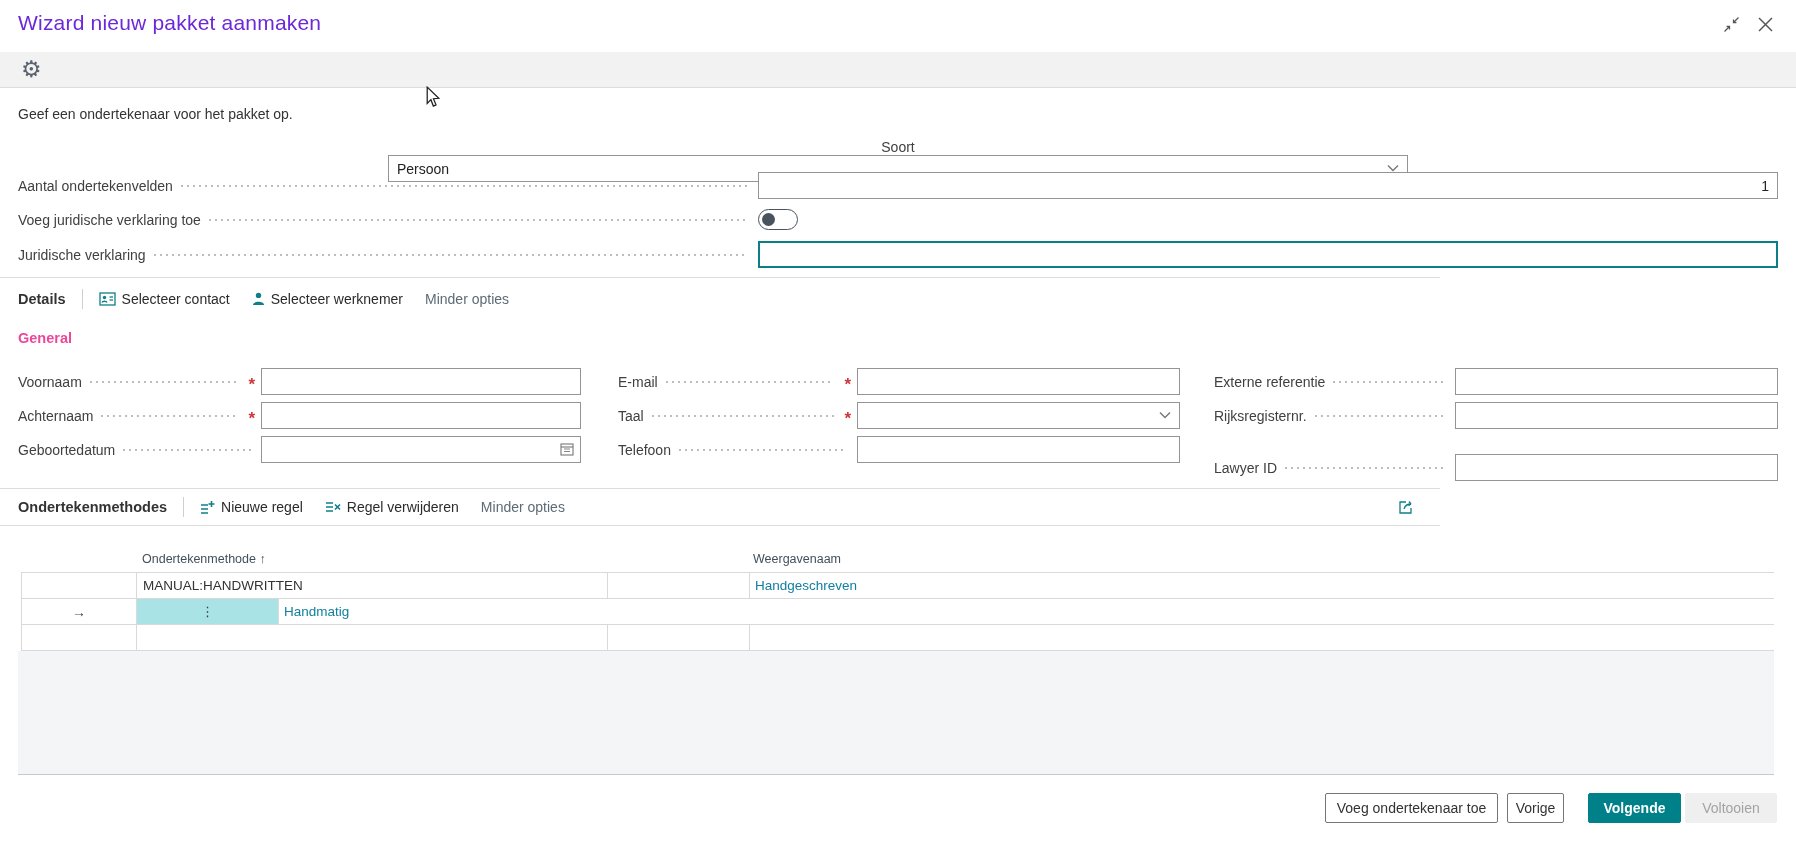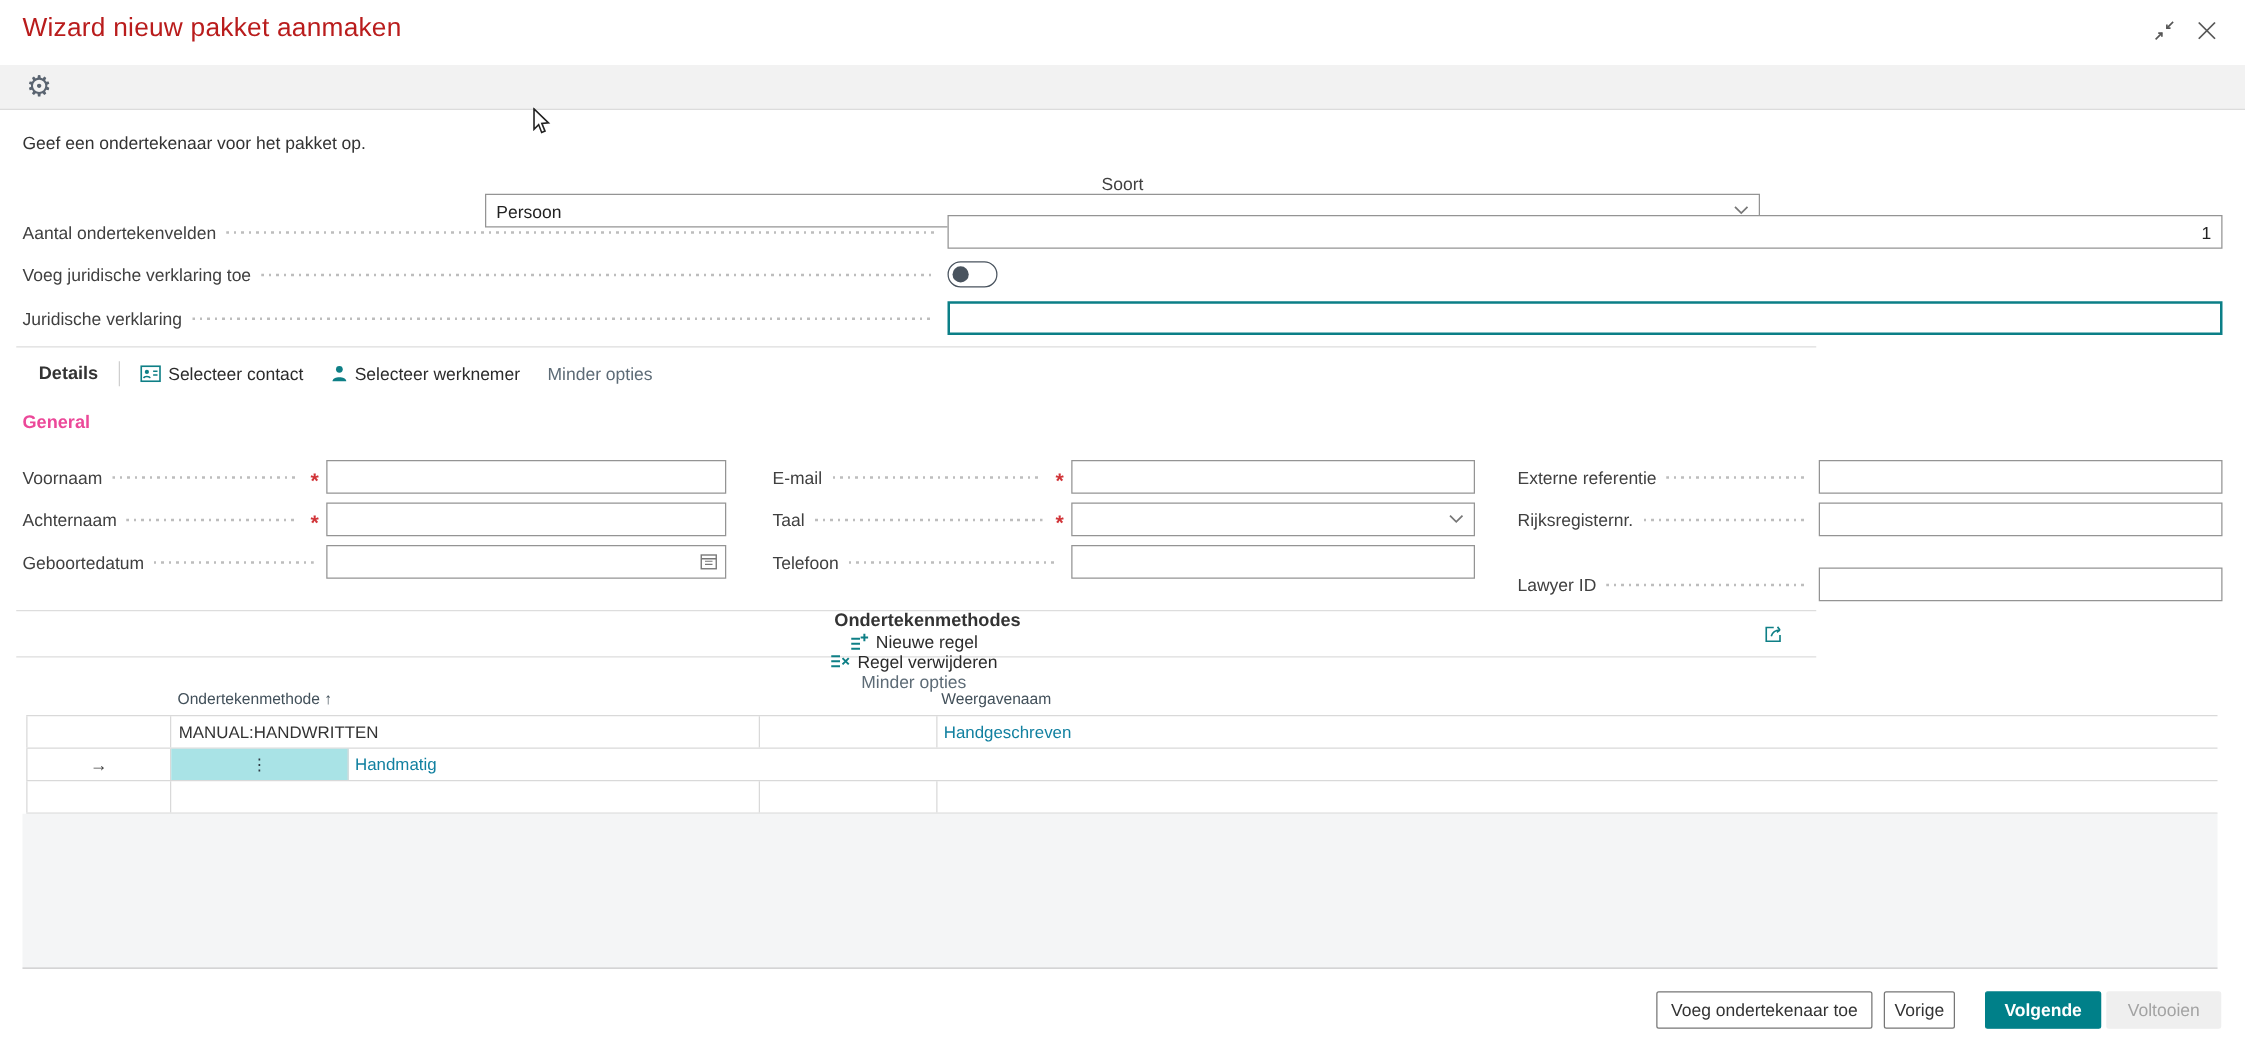--- a/index.html
+++ b/index.html
@@ -1,21 +1,21 @@
 <!DOCTYPE html>
 <html><head>
 <meta charset="utf-8">
 <style>
   * { box-sizing: border-box; }
   html,body { margin:0; padding:0; background:#fff; }
   body { font-family:"Liberation Sans", sans-serif; }
   .stage { position:relative; width:1796px; height:841px; background:#ffffff; overflow:hidden; }
 
   
-  .page-title { position:absolute; left:18px; top:11px; font-size:21px; color:#b91c1c; letter-spacing:.2px; }
+  .page-title { position:absolute; left:18px; top:11px; font-size:21px; color:#6d28d9; letter-spacing:.2px; }
   .win-controls { position:absolute; top:15px; right:22px; display:flex; gap:16px; align-items:center; }
   .win-btn { width:18px; height:18px; display:flex; align-items:center; justify-content:center; cursor:pointer; }
 
   
   .toolbar { position:absolute; left:0; top:52px; width:1796px; height:36px; background:#f2f2f2; border-bottom:1px solid #dcdcdc; display:flex; align-items:center; padding-left:21px; }
   .gear { font-size:23px; line-height:1; color:#5a6470; cursor:pointer; }
 
   .intro { position:absolute; left:18px; top:106px; font-size:14px; color:#333; }
 
   
@@ -28,23 +28,23 @@
           font-size:14px; color:#222; padding:0 8px; border-radius:0; outline:none; }
   .tbox.num { text-align:right; }
   .tbox.focused { border:2px solid #0b7f87; }
   .fakeselect { position:relative; width:100%; height:27px; border:1px solid #949494; background:#fff; display:flex; align-items:center; padding:0 26px 0 8px; font-size:14px; color:#222; cursor:pointer; }
   .fakeselect .chev { position:absolute; right:8px; top:8px; }
 
   .toggle { position:relative; width:40px; height:21px; border:1px solid #49535e; border-radius:11px; background:#fff; cursor:pointer; }
   .knob { position:absolute; left:3px; top:3px; width:13px; height:13px; border-radius:50%; background:#49535e; }
 
   
-  .band { position:absolute; left:13px; width:1440px; display:flex; align-items:center; padding-left:18px; }
+  .band { position:absolute; left:0; width:1440px; display:flex; align-items:center; padding-left:18px; }
   .band.details { top:277px; height:43px; border-top:1px solid #ddd; }
-  .band.methods { top:488px; height:38px; border-top:1px solid #ddd; border-bottom:1px solid #ddd;flex-direction:column; }
+  .band.methods { top:488px; height:38px; border-top:1px solid #ddd; border-bottom:1px solid #ddd; }
   .band-title { font-size:14.5px; font-weight:bold; color:#333; }
   .vdiv { width:1px; height:20px; background:#cfcfcf; margin:0 16px; }
   .action { display:flex; align-items:center; gap:6px; font-size:14px; color:#2b2b2b; margin-right:22px; cursor:pointer; white-space:nowrap; }
   .action.muted { color:#5d6b76; }
   .share-btn { position:absolute; right:24px; top:9px; cursor:pointer; }
 
   .section-title { position:absolute; left:18px; top:330px; font-size:14.5px; font-weight:bold; color:#ec4899; }
 
   
   .gcol { position:absolute; top:0; }

